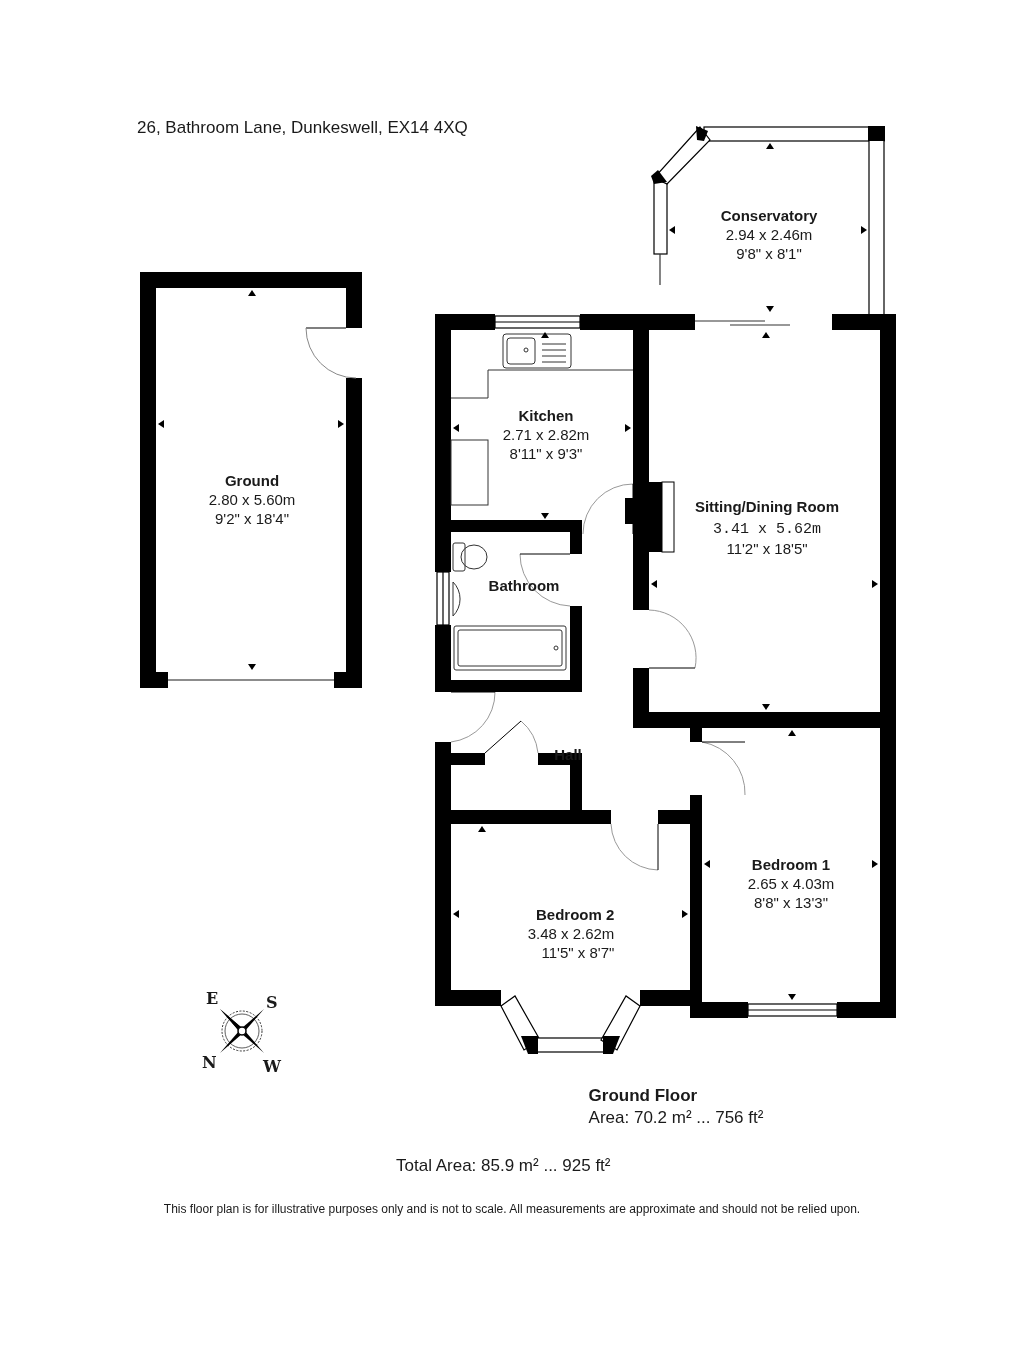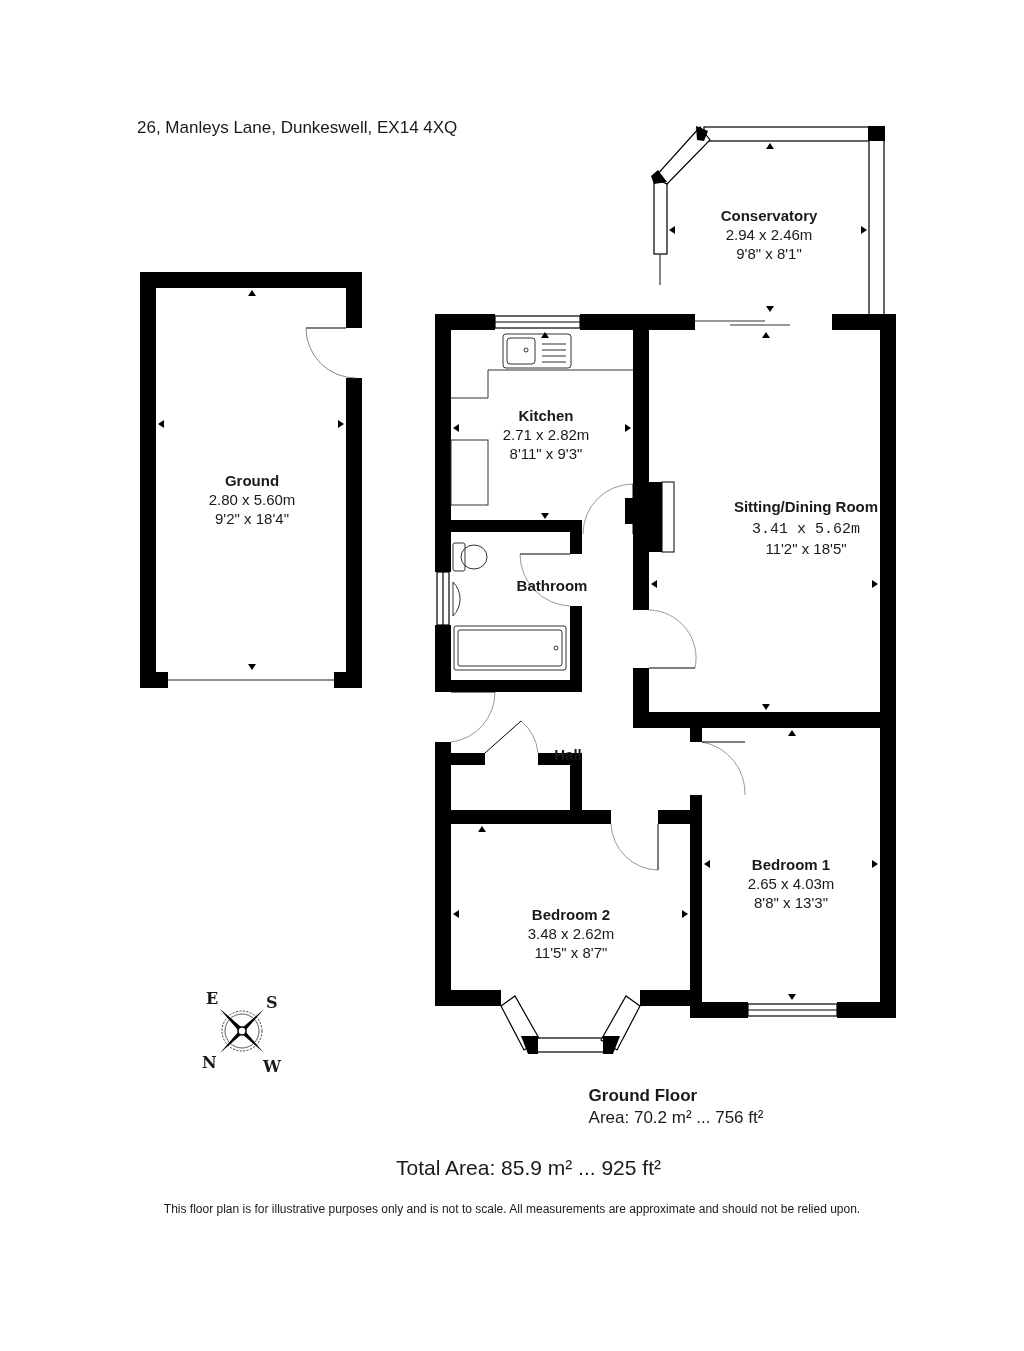--- a/index.html
+++ b/index.html
@@ -5,28 +5,28 @@
   html, body { margin: 0; padding: 0; background: #ffffff; }
   body { width: 1024px; height: 1351px; position: relative; overflow: hidden;
          font-family: "Liberation Sans", sans-serif; color: #1a1a1a; }
   .address { position: absolute; left: 137px; top: 118px; font-size: 17px; }
   svg.plan { position: absolute; left: 0; top: 0; }
   .room-label { position: absolute; text-align: center; transform: translateX(-50%); line-height: 19px; font-size: 15px; white-space: nowrap; }
   .room-label .name { font-weight: bold; display: block; }
   .room-label .dim { display: block; }
   .floor-summary { position: absolute; left: 676px; top: 1085px; transform: translateX(-50%); text-align: left; font-size: 17px; line-height: 22px; white-space: nowrap; }
   .floor-summary .fname { font-weight: bold; display: block; }
-  .total-area { position: absolute; left: 396px; top: 1156px; font-size: 21px; }
+  .total-area { position: absolute; left: 396px; top: 1156px; font-size: 17px; }
   .disclaimer { position: absolute; left: 0; width: 1024px; top: 1201px; text-align: center; font-size: 12px; line-height: 16px; font-family: "Liberation Sans", sans-serif; }
   .compass-letter { position: absolute; font-family: "DejaVu Serif", serif; font-weight: bold; font-size: 16px; }
 </style>
 </head>
 <body>
 
-<div class="address">26, Manleys Lane, Dunkeswell, EX14 4XQ</div>
+<div class="address">26, Bathroom Lane, Dunkeswell, EX14 4XQ</div>
 
 <svg class="plan" width="1024" height="1351" viewBox="0 0 1024 1351" xmlns="http://www.w3.org/2000/svg">
 
   <g fill="#000">
     <rect x="140" y="272" width="222" height="16"></rect>
     <rect x="140" y="272" width="16" height="416"></rect>
     <rect x="346" y="272" width="16" height="56"></rect>
     <rect x="346" y="378" width="16" height="310"></rect>
     <rect x="140" y="672" width="28" height="16"></rect>
     <rect x="334" y="672" width="28" height="16"></rect>
@@ -199,37 +199,37 @@
 <div class="room-label" style="left:252px; top:471px;">
   <span class="name">Ground</span>
   <span class="dim">2.80 x 5.60m</span>
   <span class="dim">9'2" x 18'4"</span>
 </div>
 <div class="room-label" style="left:546px; top:406px;">
   <span class="name">Kitchen</span>
   <span class="dim">2.71 x 2.82m</span>
   <span class="dim">8'11" x 9'3"</span>
 </div>
-<div class="room-label" style="left:767px; top:497px;margin-left:39px;">
+<div class="room-label" style="left:767px; top:497px;">
   <span class="name">Sitting/Dining Room</span>
   <span class="dim" style="margin-top:4px;font-family:Liberation Mono, monospace;">3.41 x 5.62m</span>
   <span class="dim">11'2" x 18'5"</span>
 </div>
-<div class="room-label" style="left:548px; top:576px;padding-left:8px;">
+<div class="room-label" style="left:520px; top:576px;padding-left:8px;">
   <span class="name">Bathroom</span>
 </div>
 <div class="room-label" style="left:568px; top:709px;margin-top:36px;">
   <span class="name">Hall</span>
 </div>
 <div class="room-label" style="left:791px; top:855px;">
   <span class="name">Bedroom 1</span>
   <span class="dim">2.65 x 4.03m</span>
   <span class="dim">8'8" x 13'3"</span>
 </div>
-<div class="room-label" style="left:571px; top:905px;">
+<div class="room-label" style="left:571px; top:905px;text-align:right;">
   <span class="name">Bedroom 2</span>
   <span class="dim">3.48 x 2.62m</span>
   <span class="dim">11'5" x 8'7"</span>
 </div>
 
 <span class="compass-letter" style="left:206px; top:989px;">E</span>
 <span class="compass-letter" style="left:266px; top:993px;">S</span>
 <span class="compass-letter" style="left:202px; top:1053px;">N</span>
 <span class="compass-letter" style="left:263px; top:1057px;">W</span>
 

